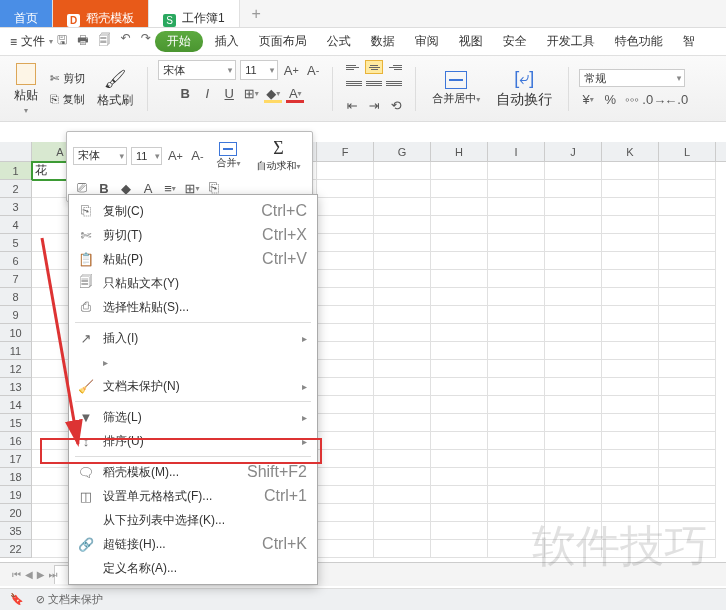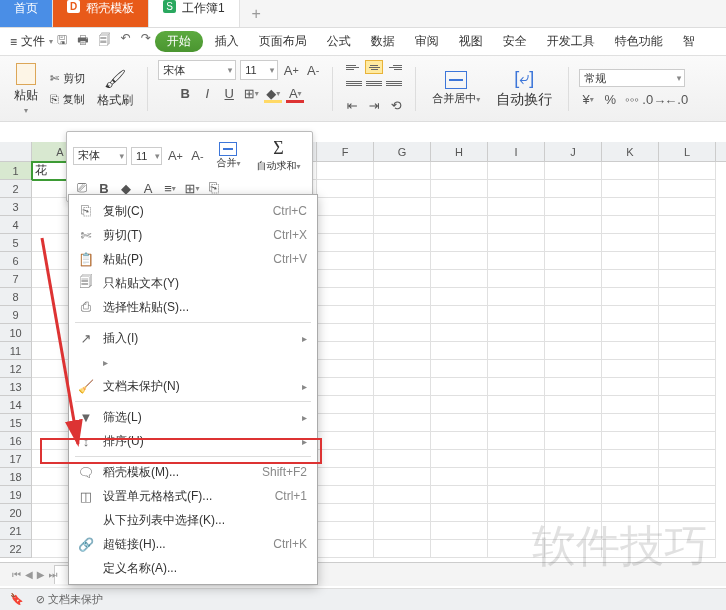--- a/index.html
+++ b/index.html
@@ -1,20 +1,20 @@
 <!DOCTYPE html>
 <html><head>
   <meta charset="utf-8">
   <style>
     * { margin: 0; padding: 0; box-sizing: border-box; }
     body { font-family: "Microsoft YaHei", Arial, sans-serif; font-size: 12px; color: #333; background: #fff; width: 726px; height: 610px; overflow: hidden; position: relative; }
     
     
     .top-tabs { height: 28px; background: #f5f5f5; display: flex; align-items: center; border-bottom: 1px solid #ddd; }
-    .tab { height: 100%; display: flex; align-items: flex-start; padding: 0 14px; gap: 6px; cursor: pointer; border-right: 1px solid #e0e0e0; }
+    .tab { height: 100%; display: flex; align-items: flex-end; padding: 0 14px; gap: 6px; cursor: pointer; border-right: 1px solid #e0e0e0; }
     .tab-home { background: #4a8ee6; color: #fff; }
     .tab-template { background: #e85a19; color: #fff; }
     .tab-workbook { background: #fff; }
     .tab-s-icon { background: #2aa85f; color: #fff; font-size: 10px; padding: 1px 3px; border-radius: 2px; }
     .tab-d-icon { background: #fff; color: #e85a19; font-size: 10px; padding: 1px 3px; border-radius: 2px; font-weight: bold; }
     .tab-add { padding: 0 12px; font-size: 16px; color: #999; }
     
     
     .menu-bar { height: 28px; display: flex; align-items: center; padding: 0 10px; gap: 4px; border-bottom: 1px solid #e0e0e0; }
     .menu-item { padding: 4px 8px; cursor: pointer; }
@@ -77,21 +77,21 @@
     .rh { width: 32px; border-right: 1px solid #ccc; border-bottom: 1px solid #ccc; display:flex; align-items:center; justify-content:center; font-size: 11px; color:#555; background:#eef0f2; }
     .rh.sel { background: #d8e8d0; }
     .cell { width: 57px; border-right: 1px solid #e0e0e0; border-bottom: 1px solid #e0e0e0; padding: 0 3px; font-size: 12px; display:flex; align-items:center; }
     .cell.active { outline: 2px solid #3d9b35; outline-offset: -1px; }
     
     
     .context-menu { position: absolute; left: 68px; top: 194px; width: 250px; background: #fff; border: 1px solid #aaa; box-shadow: 0 3px 10px rgba(0,0,0,0.25); z-index: 20; padding: 4px 0; }
     .ctx-item { display: flex; align-items: center; height: 24px; padding: 0 10px 0 8px; cursor: pointer; font-size: 12px; gap: 8px; }
     .ctx-icon { width: 18px; height: 16px; display: inline-flex; align-items:center; justify-content:center; color:#666; font-size:13px; }
     .ctx-label { flex: 1; }
-    .ctx-short { color: #888; font-size: 12px; }
+    .ctx-short { color: #888; font-size: 16px; }
     .ctx-arrow { color: #888; font-size: 10px; }
     .ctx-sep { height: 1px; background: #ddd; margin: 3px 6px; }
     .ctx-highlight { position: absolute; left: 40px; top: 438px; width: 282px; height: 26px; border: 2px solid #d33; z-index: 30; pointer-events:none; }
     
     
     .anno-arrow { position: absolute; left: 36px; top: 234px; z-index: 25; }
     
     
     .sheet-tabs { position: absolute; left: 0; right: 0; bottom: 24px; height: 24px; background:#f4f4f4; border-top: 1px solid #ccc; display:flex; align-items:center; padding-left: 54px; gap: 2px; }
     .nav-arrows { display:flex; gap:4px; color:#999; font-size:10px; position:absolute; left:12px; }
@@ -592,21 +592,21 @@
         <div class="cell"></div>
         <div class="cell"></div>
         <div class="cell"></div>
         <div class="cell"></div>
         <div class="cell"></div>
         <div class="cell"></div>
         <div class="cell"></div>
         <div class="cell"></div>
       </div>
       <div class="grid-row">
-        <div class="rh">21</div>
+        <div class="rh">35</div>
         <div class="cell"></div>
         <div class="cell"></div>
         <div class="cell"></div>
         <div class="cell"></div>
         <div class="cell"></div>
         <div class="cell"></div>
         <div class="cell"></div>
         <div class="cell"></div>
         <div class="cell"></div>
         <div class="cell"></div>

